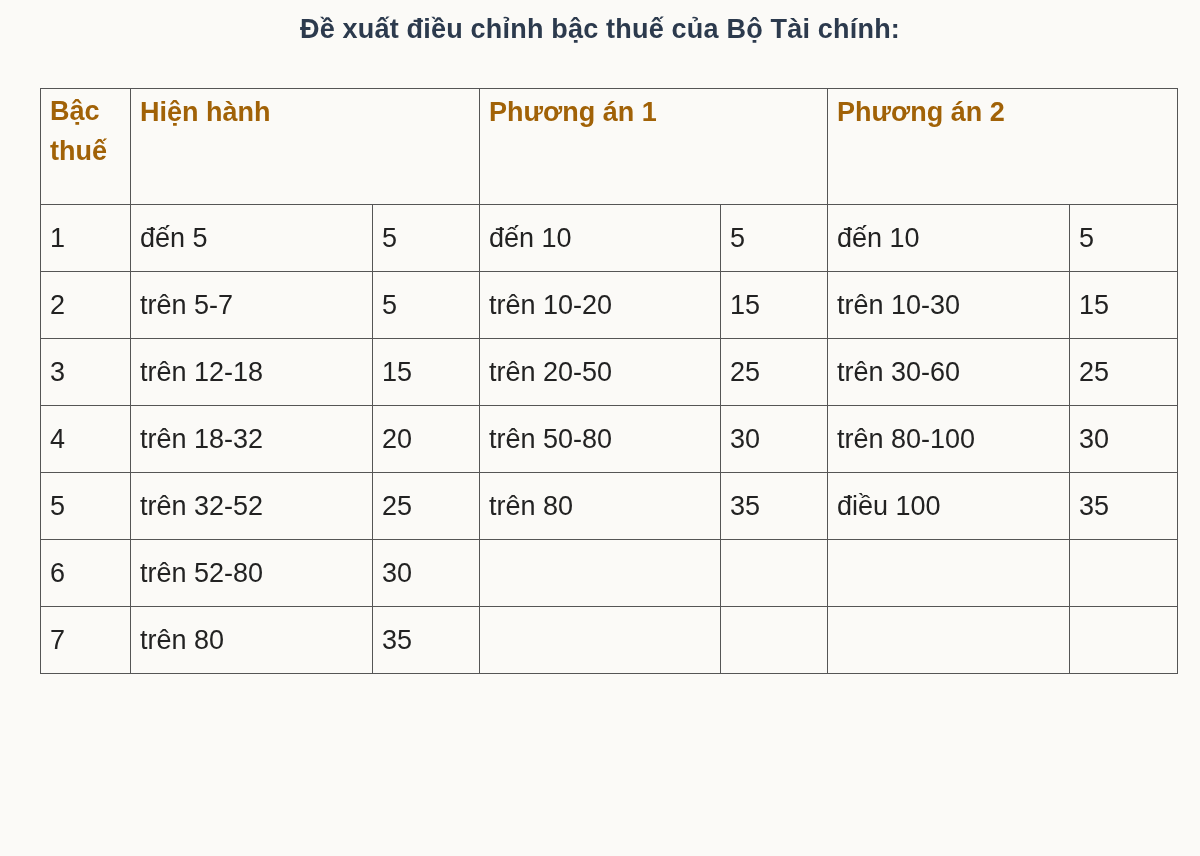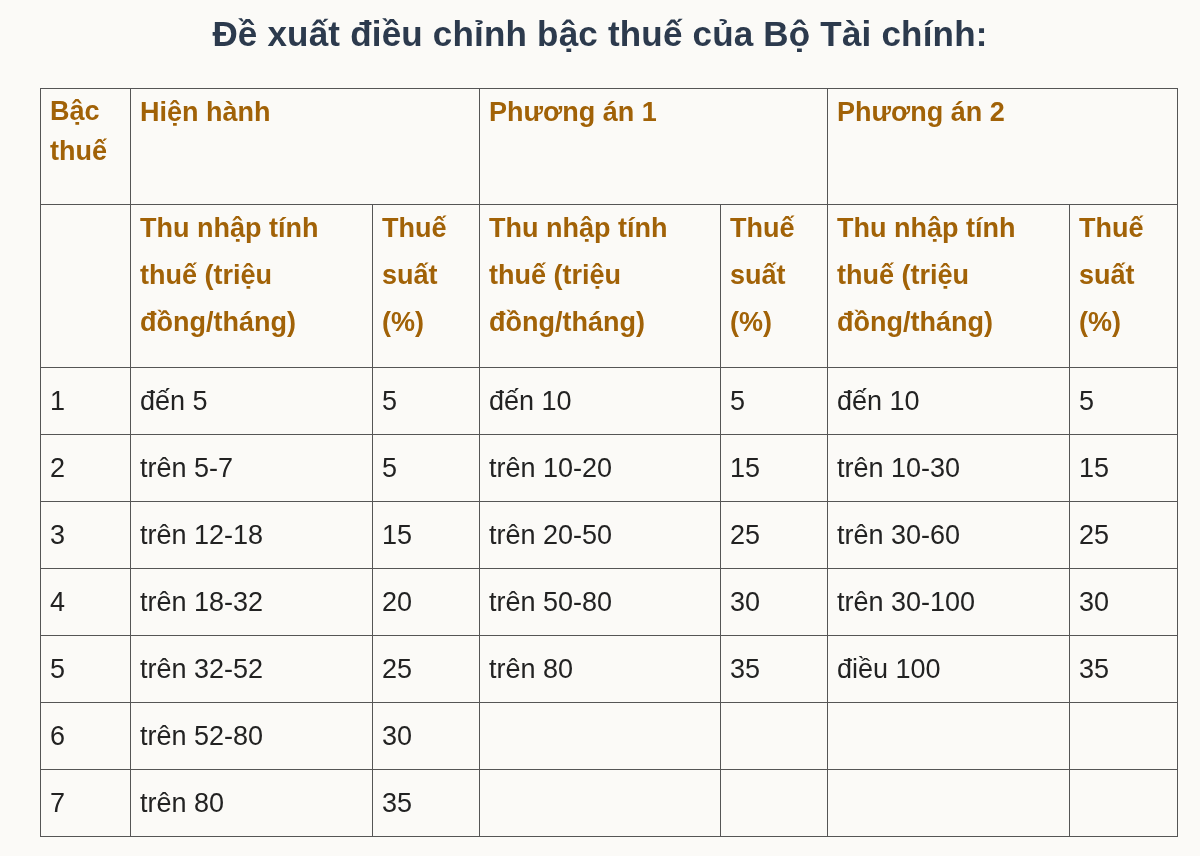--- a/index.html
+++ b/index.html
@@ -7,21 +7,21 @@
     width: 1200px; height: 856px;
     background: #fbfaf7;
     font-family: "Liberation Sans", sans-serif;
     color: #222;
     position: relative;
     overflow: hidden;
   }
   .title {
     position: absolute; left: 0; top: 14px; width: 1200px;
     text-align: center;
-    font-weight: bold; font-size: 35px;
+    font-weight: bold; font-size: 27px;
     color: #2c3a4d;
     letter-spacing: 0.2px;
   }
   table.tax {
     position: absolute; left: 40px; top: 88px;
     border-collapse: collapse;
     table-layout: fixed;
     width: 1137px;
   }
   table.tax td, table.tax th {
@@ -57,29 +57,20 @@
     <col style="width:242px">
     <col style="width:108px">
   </colgroup>
   <tbody>
       <tr class="h1">
     <th class="first">Bậc thuế</th>
     <th colspan="2">Hiện hành</th>
     <th colspan="2">Phương án 1</th>
     <th colspan="2">Phương án 2</th>
   </tr>
-  <tr class="h2">
-    <td class="blank"></td>
-    <th>Thu nhập tính thuế (triệu đồng/tháng)</th>
-    <th>Thuế suất (%)</th>
-    <th>Thu nhập tính thuế (triệu đồng/tháng)</th>
-    <th>Thuế suất (%)</th>
-    <th>Thu nhập tính thuế (triệu đồng/tháng)</th>
-    <th>Thuế suất (%)</th>
-  </tr>
   <tr class="row">
     <td>1</td>
     <td>đến 5</td>
     <td>5</td>
     <td>đến 10</td>
     <td>5</td>
     <td>đến 10</td>
     <td>5</td>
   </tr>
   <tr class="row">
@@ -99,21 +90,21 @@
     <td>25</td>
     <td>trên 30-60</td>
     <td>25</td>
   </tr>
   <tr class="row">
     <td>4</td>
     <td>trên 18-32</td>
     <td>20</td>
     <td>trên 50-80</td>
     <td>30</td>
-    <td>trên 30-100</td>
+    <td>trên 80-100</td>
     <td>30</td>
   </tr>
   <tr class="row">
     <td>5</td>
     <td>trên 32-52</td>
     <td>25</td>
     <td>trên 80</td>
     <td>35</td>
     <td>điều 100</td>
     <td>35</td>

